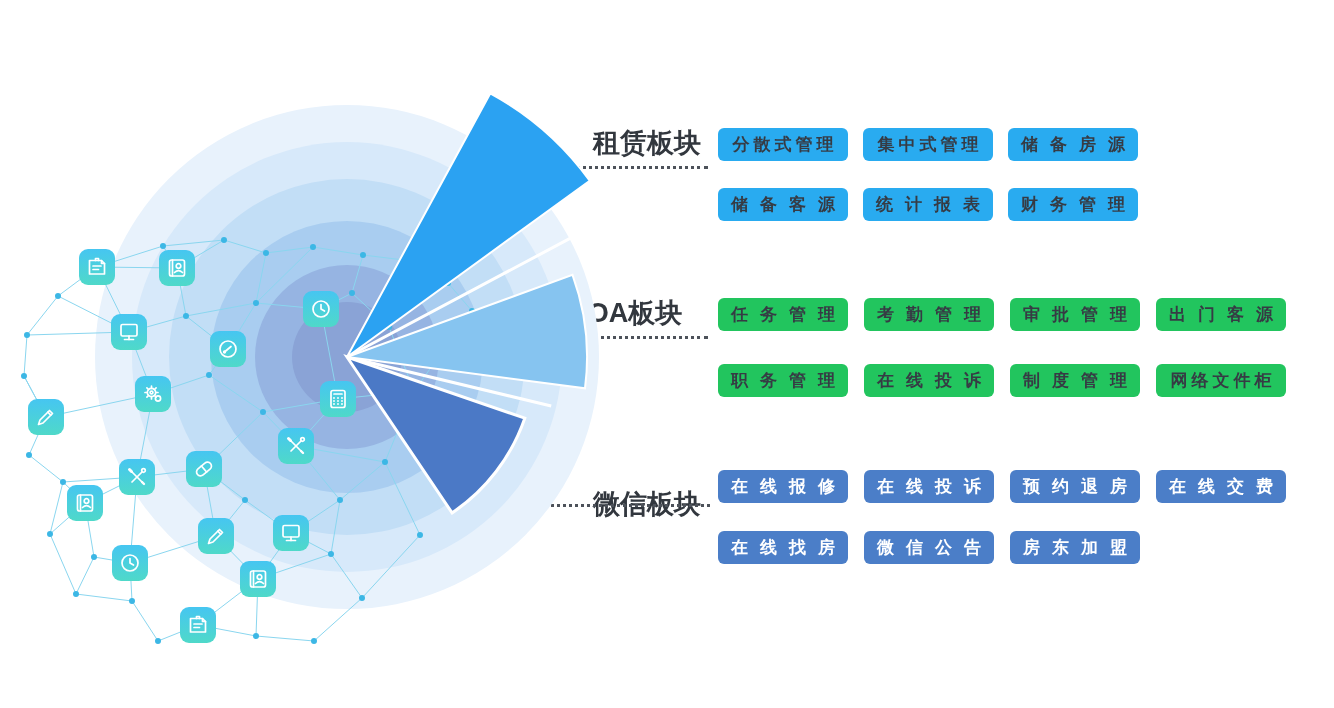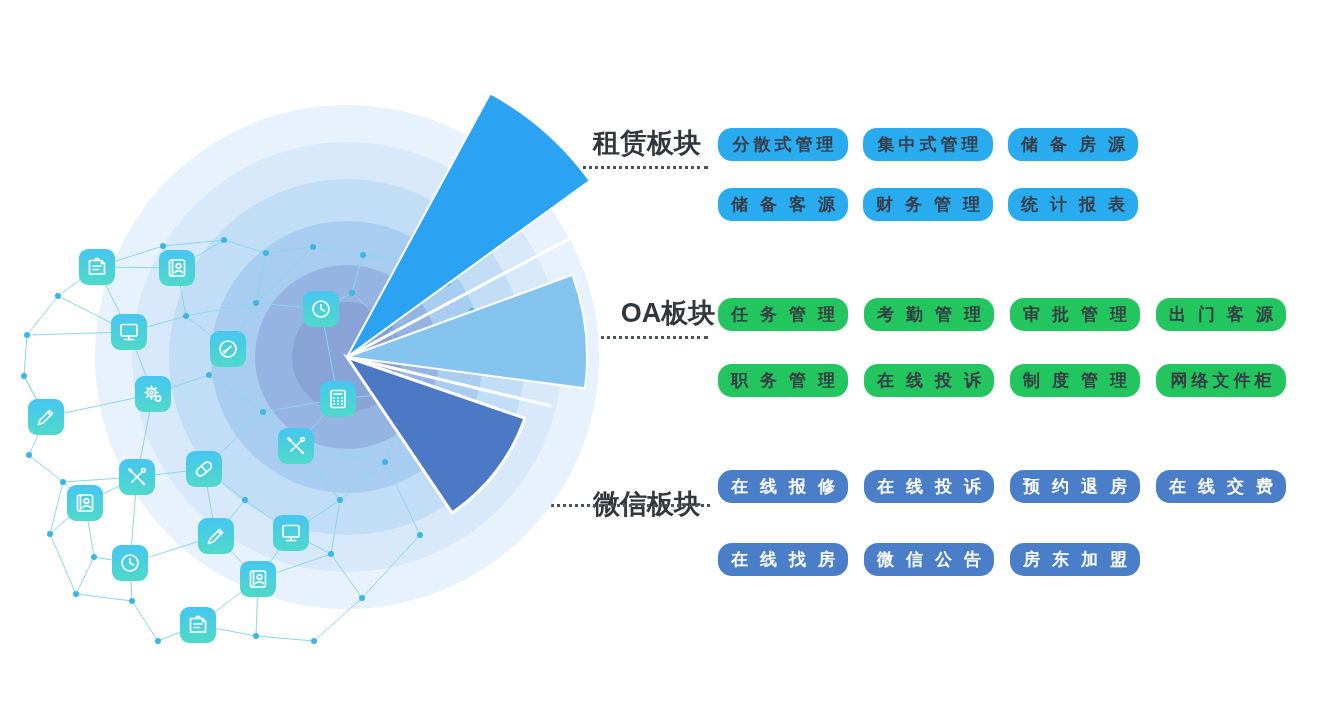--- a/index.html
+++ b/index.html
@@ -2,21 +2,21 @@
 <html><head>
 <meta charset="utf-8">
 <style>
   html,body{margin:0;padding:0}
   body{width:1334px;height:708px;position:relative;overflow:hidden;background:#fff;
        font-family:"Liberation Sans","DejaVu Sans",sans-serif}
   .sec-label{position:absolute;font-size:27px;font-weight:bold;color:#32373e;
              width:128px;text-align:center;white-space:nowrap}
   .dotline{position:absolute;height:0;border-top:3px dotted #4d525a;z-index:1}
   .btn-grid{position:absolute;display:grid;z-index:3}
-  .btn{height:33px;line-height:33px;border-radius:14px;font-size:17px;font-weight:bold;
+  .btn{height:33px;line-height:33px;border-radius:6px;font-size:17px;font-weight:bold;
        text-align:center;white-space:nowrap;cursor:pointer}
   .s0{background:#29abf0;color:#363b44}
   .s1{background:#22c55e;color:#363b44}
   .s2{background:#4b7ec8;color:#ffffff}
   .w4{letter-spacing:12px;text-indent:12px}
   .w5{letter-spacing:4px;text-indent:4px}
   svg.graphic{position:absolute;left:0;top:0;z-index:2;pointer-events:none}
   .gl{stroke:#fff;stroke-width:1.7;fill:none;stroke-linecap:round;stroke-linejoin:round}
   .mesh{stroke:#8ad6ef;stroke-width:1;fill:none}
   .nodes{stroke:#3cb7e5;stroke-width:6;stroke-linecap:round;fill:none}
@@ -201,40 +201,40 @@
   </g>
 </svg>
 
 <div class="sec-label" style="left:583px;top:125px">租赁板块</div>
 <div class="dotline" style="left:576px;top:166px;width:132px"></div>
 <div class="btn-grid" style="left:718px;top:128px;grid-template-columns:repeat(3,130px);gap:27px 15px">
   <div class="btn s0 w5">分散式管理</div>
   <div class="btn s0 w5">集中式管理</div>
   <div class="btn s0 w4">储备房源</div>
   <div class="btn s0 w4">储备客源</div>
+  <div class="btn s0 w4">统计报表</div>
   <div class="btn s0 w4">财务管理</div>
-  <div class="btn s0 w4">统计报表</div>
 </div>
 
-<div class="sec-label" style="left:604px;top:295px">OA板块</div>
+<div class="sec-label" style="left:571px;top:295px">OA板块</div>
 <div class="dotline" style="left:576px;top:336px;width:132px"></div>
 <div class="btn-grid" style="left:718px;top:298px;grid-template-columns:repeat(4,130px);gap:33px 16px">
   <div class="btn s1 w4">任务管理</div>
   <div class="btn s1 w4">考勤管理</div>
   <div class="btn s1 w4">审批管理</div>
   <div class="btn s1 w4">出门客源</div>
   <div class="btn s1 w4">职务管理</div>
   <div class="btn s1 w4">在线投诉</div>
   <div class="btn s1 w4">制度管理</div>
   <div class="btn s1 w5">网络文件柜</div>
 </div>
 
 <div class="sec-label" style="left:583px;top:486px">微信板块</div>
 <div class="dotline" style="left:425px;top:504px;width:285px"></div>
-<div class="btn-grid" style="left:718px;top:470px;grid-template-columns:repeat(4,130px);gap:40px 16px">
+<div class="btn-grid" style="left:718px;top:470px;grid-template-columns:repeat(4,130px);gap:28px 16px">
   <div class="btn s2 w4">在线报修</div>
   <div class="btn s2 w4">在线投诉</div>
   <div class="btn s2 w4">预约退房</div>
   <div class="btn s2 w4">在线交费</div>
   <div class="btn s2 w4">在线找房</div>
   <div class="btn s2 w4">微信公告</div>
   <div class="btn s2 w4">房东加盟</div>
 </div>
 
 </body></html>

